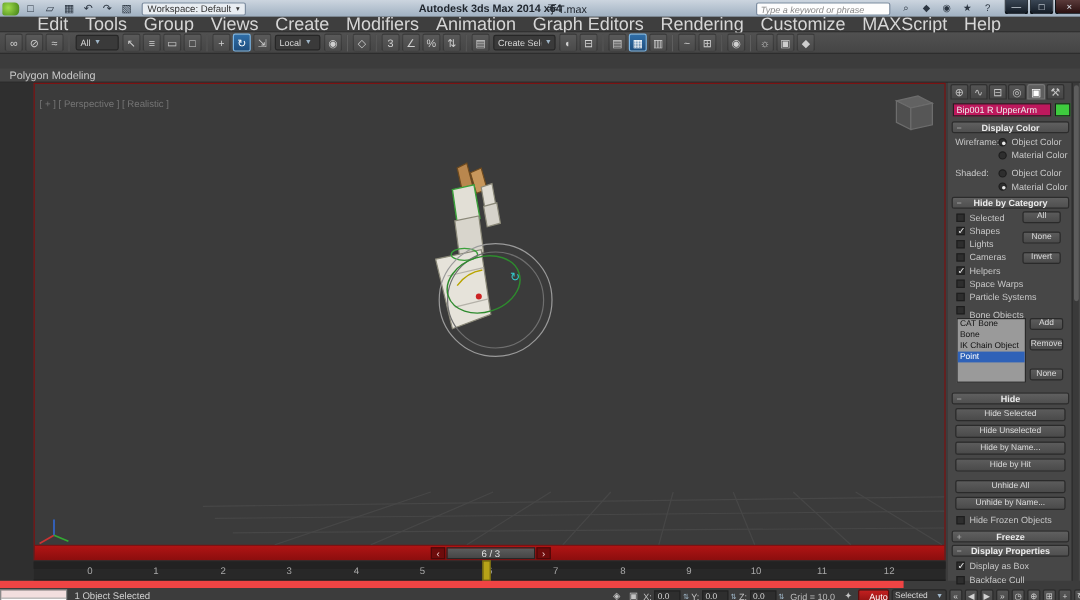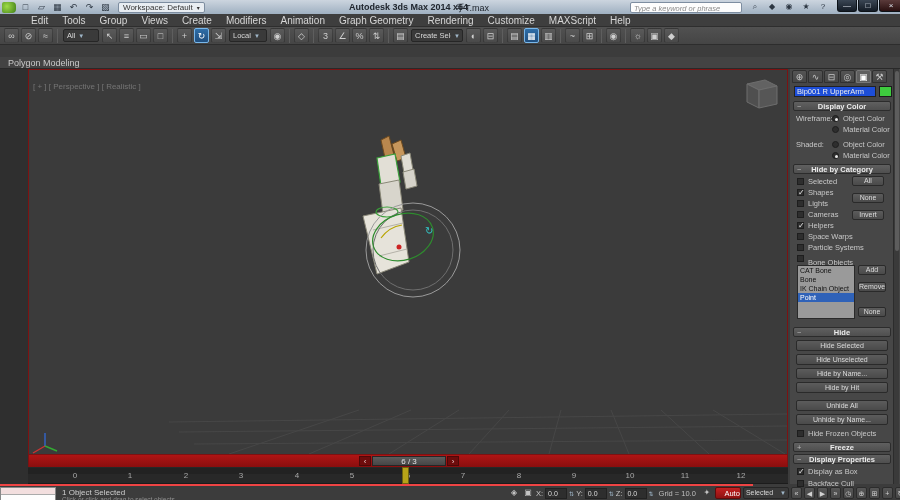--- a/index.html
+++ b/index.html
@@ -23,21 +23,21 @@
   .infoicons { position:absolute; left:749px; top:1px; display:flex; gap:5px; }
   .infoicons .ic { width:12px; height:11px; font-size:8px; line-height:11px; text-align:center; color:#2c3642; }
   .winbtns { position:absolute; left:836px; top:0; display:flex; }
   .winbtn { width:20px; height:12px; background:linear-gradient(#3a4654,#141c26); color:#dfe6ee;
     font-size:8px; line-height:12px; text-align:center; border:1px solid #0c1218; border-top:none; border-radius:0 0 3px 3px; margin-left:1px;}
   .winbtn.close { width:24px; background:linear-gradient(#5a3a3a,#2a1010); }
 
   
   .menubar { position:absolute; left:0; top:14px; width:900px; height:13px; background:#3e3e3e;
     border-bottom:1px solid #2e2e2e; display:flex; align-items:center; padding-left:24px; }
-  .menu { font-size:10px; color:#d6d6d6; padding:0 7px; line-height:13px; }
+  .menu { font-size:15px; color:#d6d6d6; padding:0 7px; line-height:13px; }
 
   
   .toolbar { position:absolute; left:0; top:27px; width:900px; height:18px;
     background:linear-gradient(#515151,#454545); border-bottom:1px solid #2d2d2d;
     display:flex; align-items:center; padding-left:3px; }
   .tb { width:15px; height:15px; margin:0 1px; border:1px solid rgba(0,0,0,0.25); border-radius:2px;
     background:linear-gradient(#5a5a5a,#4a4a4a); color:#cfcfcf; font-size:9px; line-height:14px; text-align:center; }
   .tb.active { background:linear-gradient(#2f6ea8,#1f4e7e); border-color:#79b6e8; color:#fff; }
   .tbsep { width:1px; height:14px; background:#343434; border-right:1px solid #5e5e5e; margin:0 3px; }
   .tbdd { height:13px; background:#3a3a3a; border:1px solid #262626; color:#d8d8d8; font-size:7.5px;
@@ -73,42 +73,42 @@
   .trackstrip { position:absolute; left:0; top:1px; width:760px; height:6px; background:#222; }
   .framemarker { position:absolute; left:374px; top:0; width:7px; height:17px;
     background:#b7a318; border:1px solid #6e6310; }
 
   
   .cmd { position:absolute; left:790px; top:69px; width:110px; height:415px; background:#474747; font-size:8px; color:#d6d6d6; }
   .cmdtabs { position:absolute; left:2px; top:1px; display:flex; gap:1px; }
   .ctab { width:15px; height:13px; font-size:9px; line-height:13px; text-align:center; color:#c6c6c6;
     background:linear-gradient(#545454,#464646); border:1px solid #303030; border-radius:2px 2px 0 0; }
   .ctab.active { background:#5f5f5f; color:#fff; border-color:#777; }
-  .namefield { position:absolute; left:4px; top:17px; width:82px; height:11px; background:#1d4ed8;
+  .namefield { position:absolute; left:4px; top:17px; width:82px; height:11px; background:#be185d;
     border:1px solid #222; color:#ececec; font-size:7.5px; line-height:10px; padding-left:2px; white-space:nowrap; overflow:hidden; }
   .swatch { position:absolute; left:89px; top:17px; width:13px; height:11px; background:#3ecb3e; border:1px solid #1c1c1c; }
   .rollout { position:absolute; left:3px; width:98px; height:10px;
     background:linear-gradient(#606060,#4f4f4f); border:1px solid #2c2c2c; border-radius:2px;
     font-size:7.5px; line-height:9px; text-align:center; color:#ececec; font-weight:bold; }
   .rollout .tg { position:absolute; left:3px; top:0; font-weight:normal; color:#bbb; }
   .lbl { position:absolute; font-size:7.5px; color:#c8c8c8; white-space:nowrap; }
   .radio { position:absolute; width:7px; height:7px; border-radius:50%; background:#2e2e2e; border:1px solid #1e1e1e; }
   .radio.on::after { content:""; position:absolute; left:1.5px; top:1.5px; width:3px; height:3px; border-radius:50%; background:#e8e8e8; }
   .cb { position:absolute; width:7px; height:7px; background:#2e2e2e; border:1px solid #1e1e1e; }
   .cb.on::after { content:"✓"; position:absolute; left:0px; top:-2px; font-size:8px; color:#e8e8e8; }
   .pbtn { position:absolute; background:linear-gradient(#5c5c5c,#4a4a4a); border:1px solid #2a2a2a; border-radius:2px;
     font-size:7px; color:#dcdcdc; text-align:center; }
   .listbox { position:absolute; left:7px; top:196px; width:58px; height:54px; background:#9a9a9a; border:1px solid #2a2a2a; overflow:hidden; }
   .litem { font-size:7px; color:#111; padding:0 2px; height:9px; line-height:9px; white-space:nowrap; }
   .litem.sel { background:#2f62b8; color:#fff; }
   .cscroll { position:absolute; right:1px; top:0; width:6px; height:415px; background:#3a3a3a; border-left:1px solid #2c2c2c; }
   .cthumb { position:absolute; left:1px; top:2px; width:4px; height:180px; background:#5d5d5d; border-radius:2px; }
 
   
-  .statusbar { position:absolute; left:0; top:484px; width:753px; height:16px; background:#3c3c3c; border-top:2px solid #ef4444;padding-left:14px; }
+  .statusbar { position:absolute; left:0; top:484px; width:753px; height:16px; background:#3c3c3c; border-top:6px solid #ef4444;padding-left:14px; }
   .minilistener { position:absolute; left:0; top:1px; width:56px; height:14px; border:1px solid #888; }
   .ml-top { height:7px; background:#f2dede; border-bottom:1px solid #aaa; }
   .ml-bot { height:5px; background:#fdfdfd; }
   .selstatus { position:absolute; left:62px; top:2px; font-size:8px; color:#cfcfcf; }
   .promptline { position:absolute; left:62px; top:10px; font-size:6.5px; color:#8f8f8f; }
   .timerbox { position:absolute; left:362px; top:17px; width:86px; height:16px; background:#8b5cf6;
     color:#fff; font-family:"DejaVu Sans Mono", monospace; font-size:12px; font-weight:bold;
     text-align:center; line-height:16px; }
   .sb-ic { width:12px; height:12px; font-size:8px; line-height:12px; text-align:center; color:#c4c4c4; }
   .sbright { position:absolute; left:508px; top:1px; display:flex; align-items:center; gap:2px; }
@@ -161,21 +161,21 @@
   </div>
 
   <div class="menubar">
     <div class="menu">Edit</div>
     <div class="menu">Tools</div>
     <div class="menu">Group</div>
     <div class="menu">Views</div>
     <div class="menu">Create</div>
     <div class="menu">Modifiers</div>
     <div class="menu">Animation</div>
-    <div class="menu">Graph Geometry</div>
+    <div class="menu">Graph Editors</div>
     <div class="menu">Rendering</div>
     <div class="menu">Customize</div>
     <div class="menu">MAXScript</div>
     <div class="menu">Help</div>
   </div>
 
   <div class="toolbar">
     <div class="tb">∞</div>
     <div class="tb">⊘</div>
     <div class="tb">≈</div>

